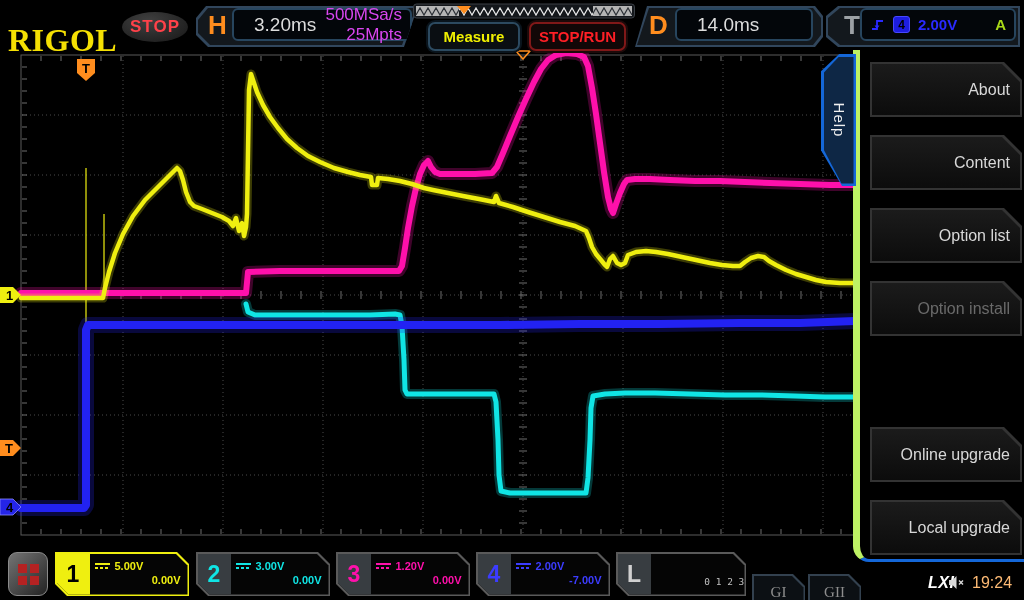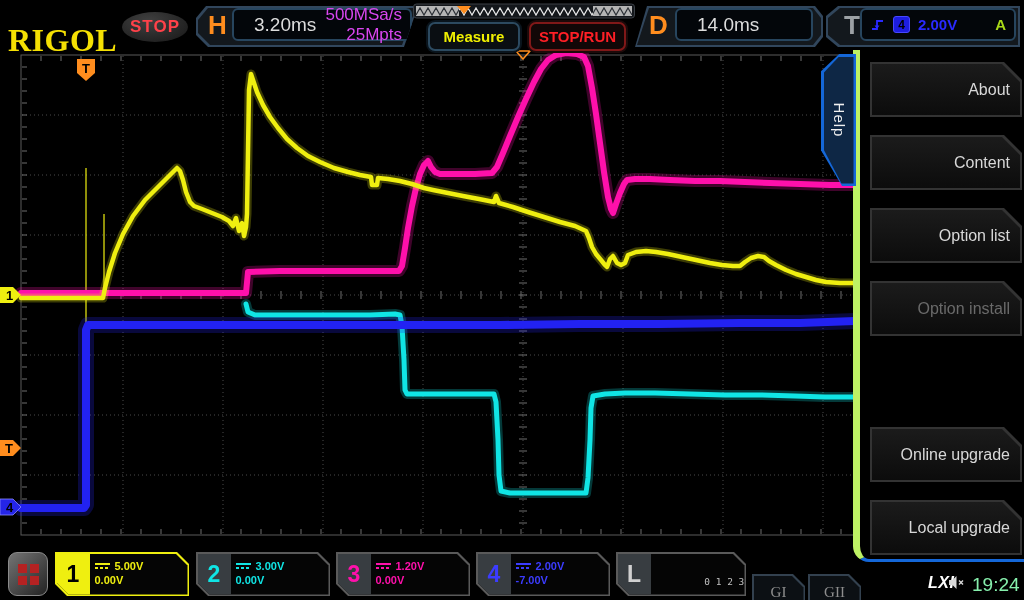--- a/index.html
+++ b/index.html
@@ -65,33 +65,33 @@
   .menu-grid{display:grid;grid-template-columns:9px 9px;grid-template-rows:9px 9px;gap:3px;}
   .menu-grid div{background:#b42222;}
   .badge{top:7px;width:134px;height:44px;background:#5a5a5a;}
   .badge,.badge .b-in{clip-path:polygon(0 0,calc(100% - 12px) 0,100% 12px,100% 100%,12px 100%,0 calc(100% - 12px));}
   .b-in{position:absolute;inset:1.5px;background:#050505;display:flex;}
   .badge .num{width:33px;background:#383d41;font-size:23px;font-weight:bold;
         display:flex;align-items:center;justify-content:center;flex:none;}
   .badge .vals{flex:1;display:flex;flex-direction:column;justify-content:center;
         padding:1px 7px 1px 5px;font-size:11px;font-weight:bold;line-height:1.25;}
   .row1{display:flex;align-items:center;gap:5px;}
-  .row2{text-align:left;}
+  .row2{text-align:right;}
   .dc{width:15px;height:9px;flex:none;}
   .dc .t{height:2px;background:currentColor;margin-bottom:2px;}
   .dc .b{height:2px;background-image:repeating-linear-gradient(90deg,currentColor 0 3px,transparent 3px 5px);}
   .lbadge{left:616px;width:130px;}
   .ldigits{font-family:"DejaVu Sans Mono",monospace;font-size:9.5px;color:#c0c0c0;
         padding:4px 0 0 8px;line-height:1.7;white-space:pre;}
   .gen{top:5px;width:53px;height:46px;background:#33414f;margin-top:24px;}
   .gen,.gen .b-in{clip-path:polygon(0 0,calc(100% - 12px) 0,100% 12px,100% 100%,12px 100%,0 calc(100% - 12px));}
   .gen .b-in{flex-direction:column;align-items:center;justify-content:center;gap:1px;background:#0c1014;}
   .gen .glabel{color:#8e8e8e;font-size:15px;font-family:"Liberation Serif",serif;}
   .lxi{left:916px;top:29px;color:#fff;font-size:16px;font-weight:bold;font-style:italic;letter-spacing:0.5px;margin-left:12px;}
-  .clock{left:972px;top:29px;color:#86efac;font-size:19px;}
+  .clock{left:972px;top:29px;color:#fdba74;font-size:16px;}
   .spk{left:948px;top:30px;}
 </style>
 </head>
 <body>
 
 <svg id="plot-svg" width="1024" height="600" viewBox="0 0 1024 600">
   <g id="grid-layer">
       <rect x="21" y="55" width="1000" height="480" fill="none" stroke="#5a5a5a" stroke-width="1"></rect>
       <line x1="123" y1="56" x2="123" y2="534" stroke="#4a4a4a" stroke-width="1" stroke-dasharray="1 3"></line>
       <line x1="223" y1="56" x2="223" y2="534" stroke="#4a4a4a" stroke-width="1" stroke-dasharray="1 3"></line>

